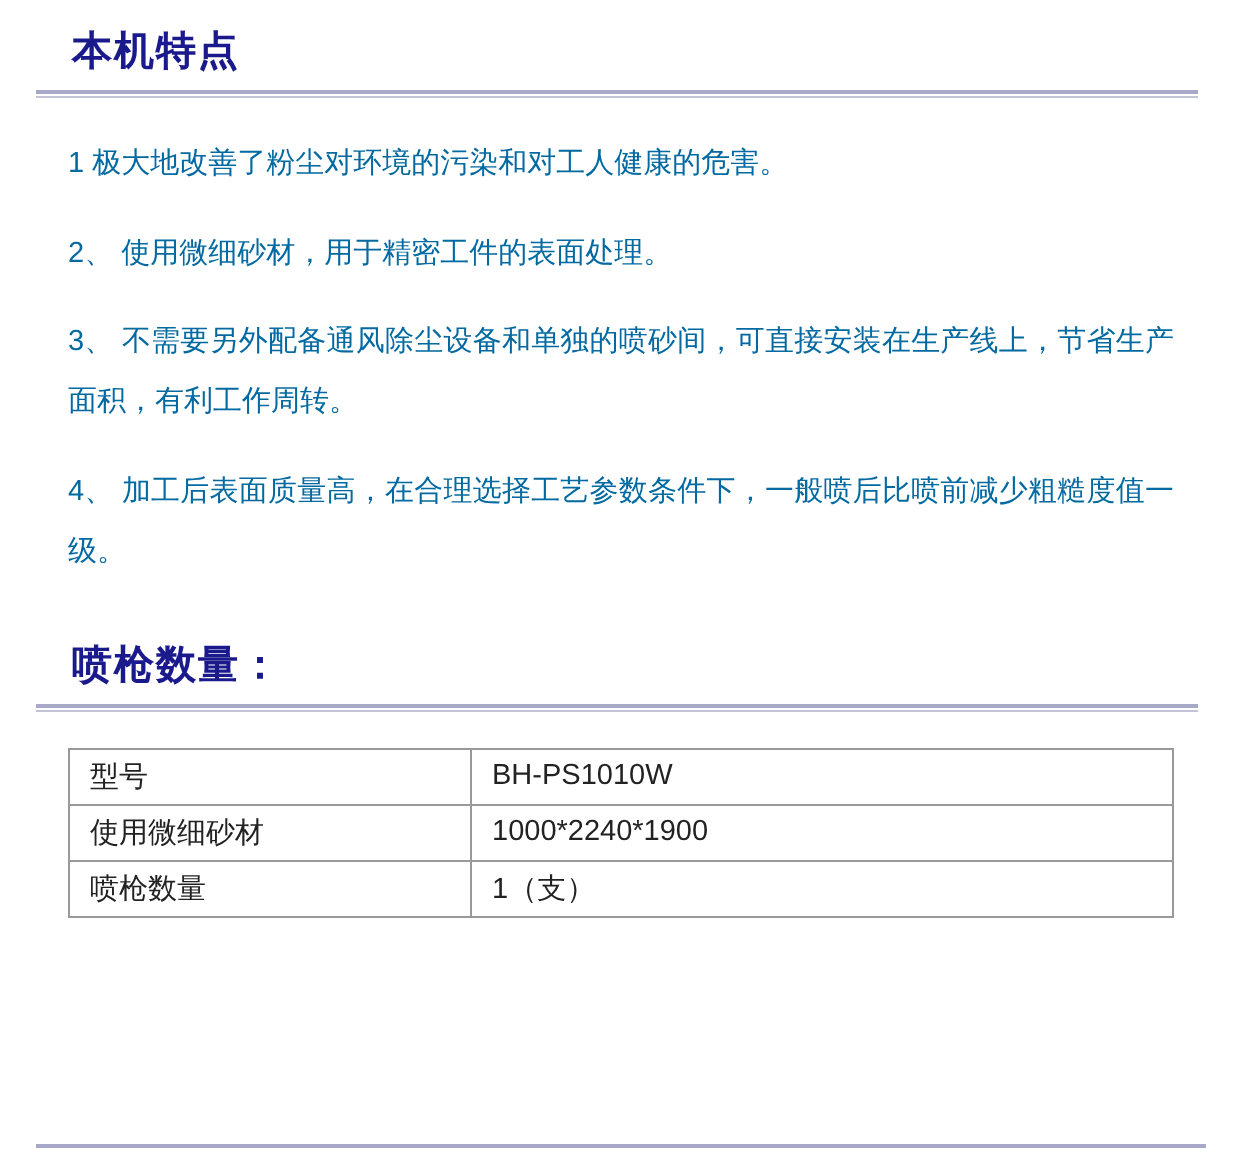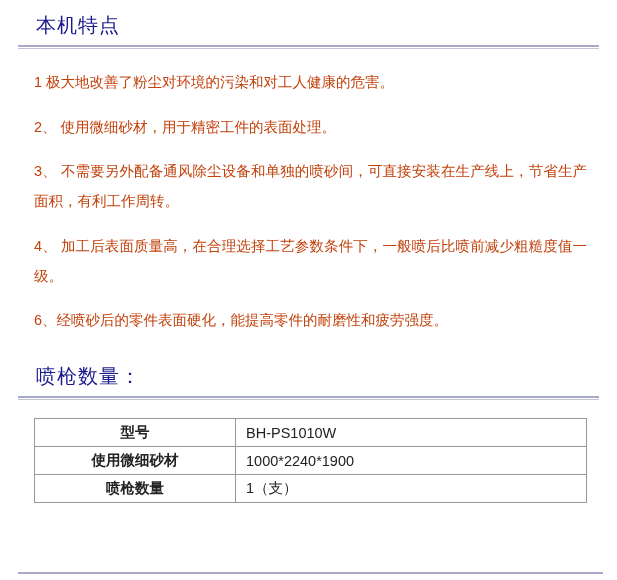--- a/index.html
+++ b/index.html
@@ -18,21 +18,21 @@
     position: relative;
     width: 617px;
     height: 580px;
     box-sizing: border-box;
     padding: 0 16px;
   }
 
   
   .section-title {
     font-size: 20px;
-    font-weight: normal;
+    font-weight: bold;
     color: #1a1a8c;
     letter-spacing: 1px;
     padding-top: 12px;
     padding-bottom: 6px;
     padding-left: 20px;
   }
   .title-rule {
     height: 2px;
     background: #a8a8c8;
     margin: 0 2px 0 2px;
@@ -45,21 +45,21 @@
 
   
   .features {
     margin-top: 18px;
     padding-left: 18px;
     padding-right: 14px;
   }
   .feature-item {
     font-size: 14.5px;
     line-height: 30px;
-    color: #c2410c;
+    color: #0369a1;
     text-align: justify;
   }
 
   
   .params-heading-wrap {
     margin-top: 16px;
   }
 
   
   .spec-table {
@@ -70,22 +70,22 @@
   }
   .spec-table td {
     border: 1px solid #999999;
     height: 27px;
     font-size: 14.5px;
     color: #222222;
     padding: 0 10px;
   }
   .spec-table td.key {
     width: 180px;
-    font-weight: bold;
-    text-align: center;
+    font-weight: normal;
+    text-align: left;
   }
   .spec-table td.val {
     font-weight: normal;
   }
 
   
   .bottom-rule {
     position: absolute;
     left: 18px;
     right: 14px;
@@ -102,21 +102,20 @@
   <div>
     <div class="section-title">本机特点</div>
     <div class="title-rule"></div>
     <div class="title-rule thin"></div>
 
     <div class="features">
       <p class="feature-item">1 极大地改善了粉尘对环境的污染和对工人健康的危害。</p>
       <p class="feature-item">2、  使用微细砂材，用于精密工件的表面处理。</p>
       <p class="feature-item">3、  不需要另外配备通风除尘设备和单独的喷砂间，可直接安装在生产线上，节省生产面积，有利工作周转。</p>
       <p class="feature-item">4、  加工后表面质量高，在合理选择工艺参数条件下，一般喷后比喷前减少粗糙度值一级。</p>
-      <p class="feature-item">6、经喷砂后的零件表面硬化，能提高零件的耐磨性和疲劳强度。</p>
     </div>
   </div>
 
   <div class="params-heading-wrap">
     <div class="section-title">喷枪数量：</div>
     <div class="title-rule"></div>
     <div class="title-rule thin"></div>
 
     <table class="spec-table">
       <tbody>

